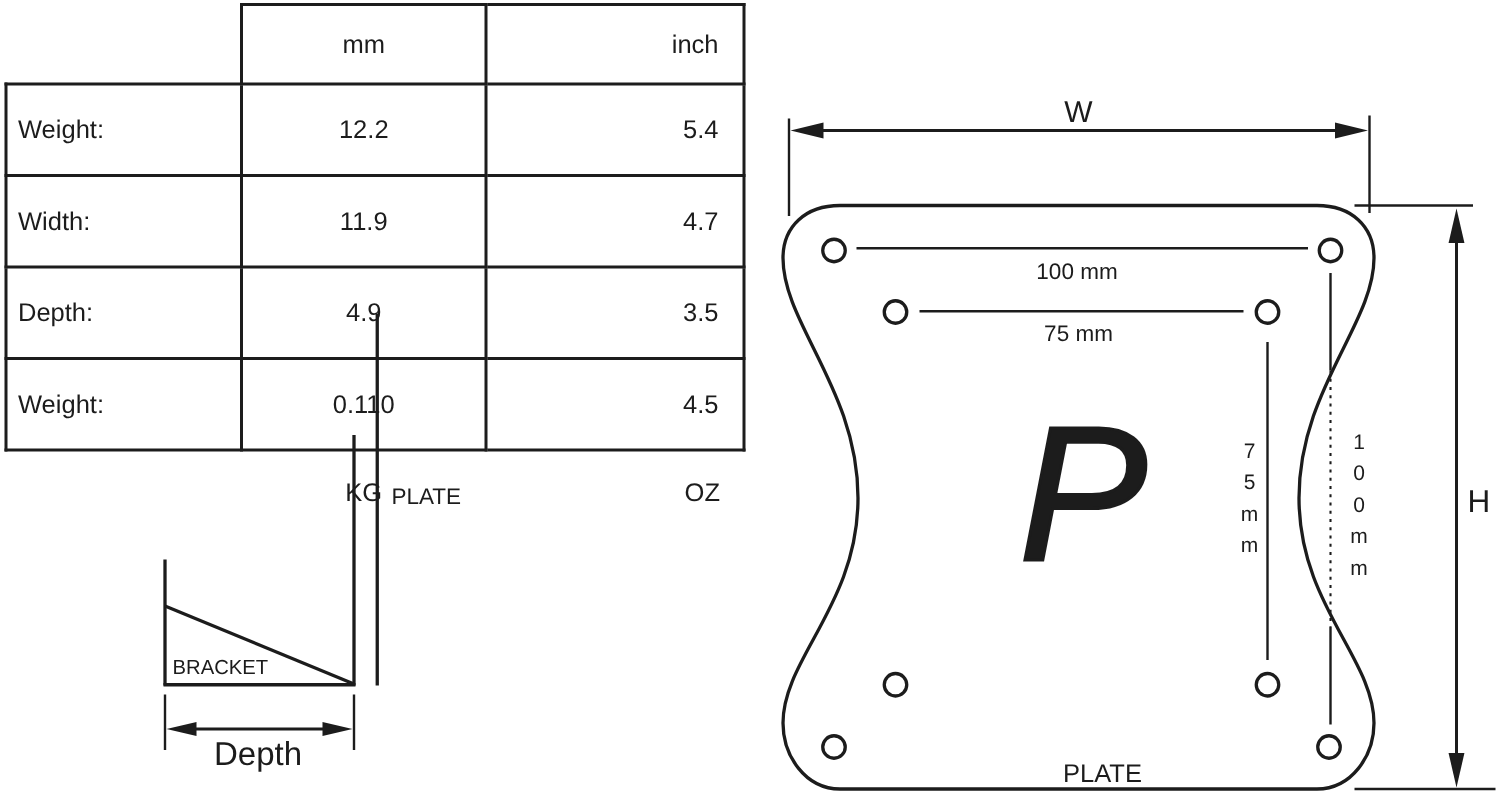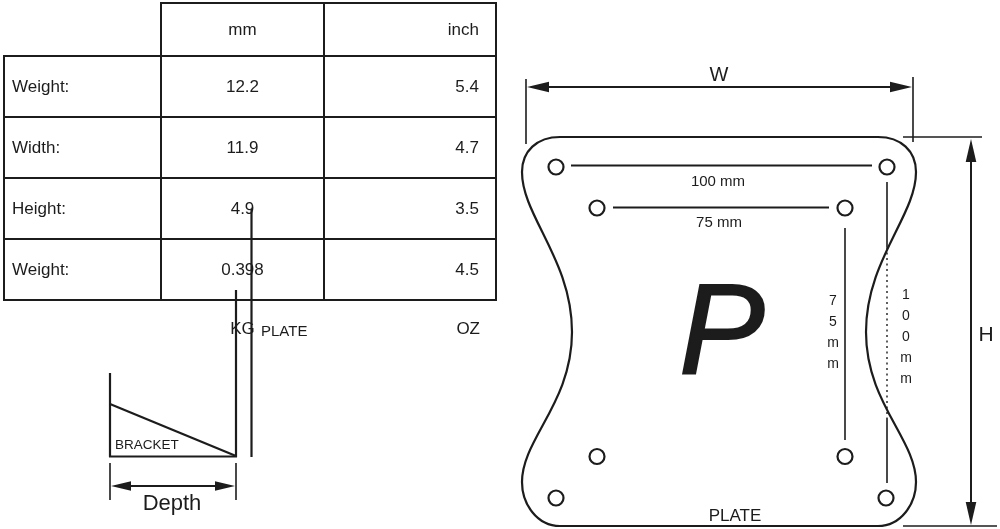--- a/index.html
+++ b/index.html
@@ -56,27 +56,27 @@
     <td class="bordered c-label">Weight:</td>
     <td class="bordered c-mm">12.2</td>
     <td class="bordered c-inch">5.4</td>
   </tr>
   <tr>
     <td class="bordered c-label">Width:</td>
     <td class="bordered c-mm">11.9</td>
     <td class="bordered c-inch">4.7</td>
   </tr>
   <tr>
-    <td class="bordered c-label">Height:</td>
+    <td class="bordered c-label">Depth:</td>
     <td class="bordered c-mm">4.9</td>
     <td class="bordered c-inch">3.5</td>
   </tr>
   <tr>
     <td class="bordered c-label">Weight:</td>
-    <td class="bordered c-mm">0.398</td>
+    <td class="bordered c-mm">0.110</td>
     <td class="bordered c-inch">4.5</td>
   </tr>
   <tr class="ftr">
     <td class="blank c-label"></td>
     <td class="blank c-mm" style="text-align:center">KG</td>
     <td class="blank c-inch" style="text-align:right">OZ</td>
   </tr>
 </tbody>
   </table>
 

